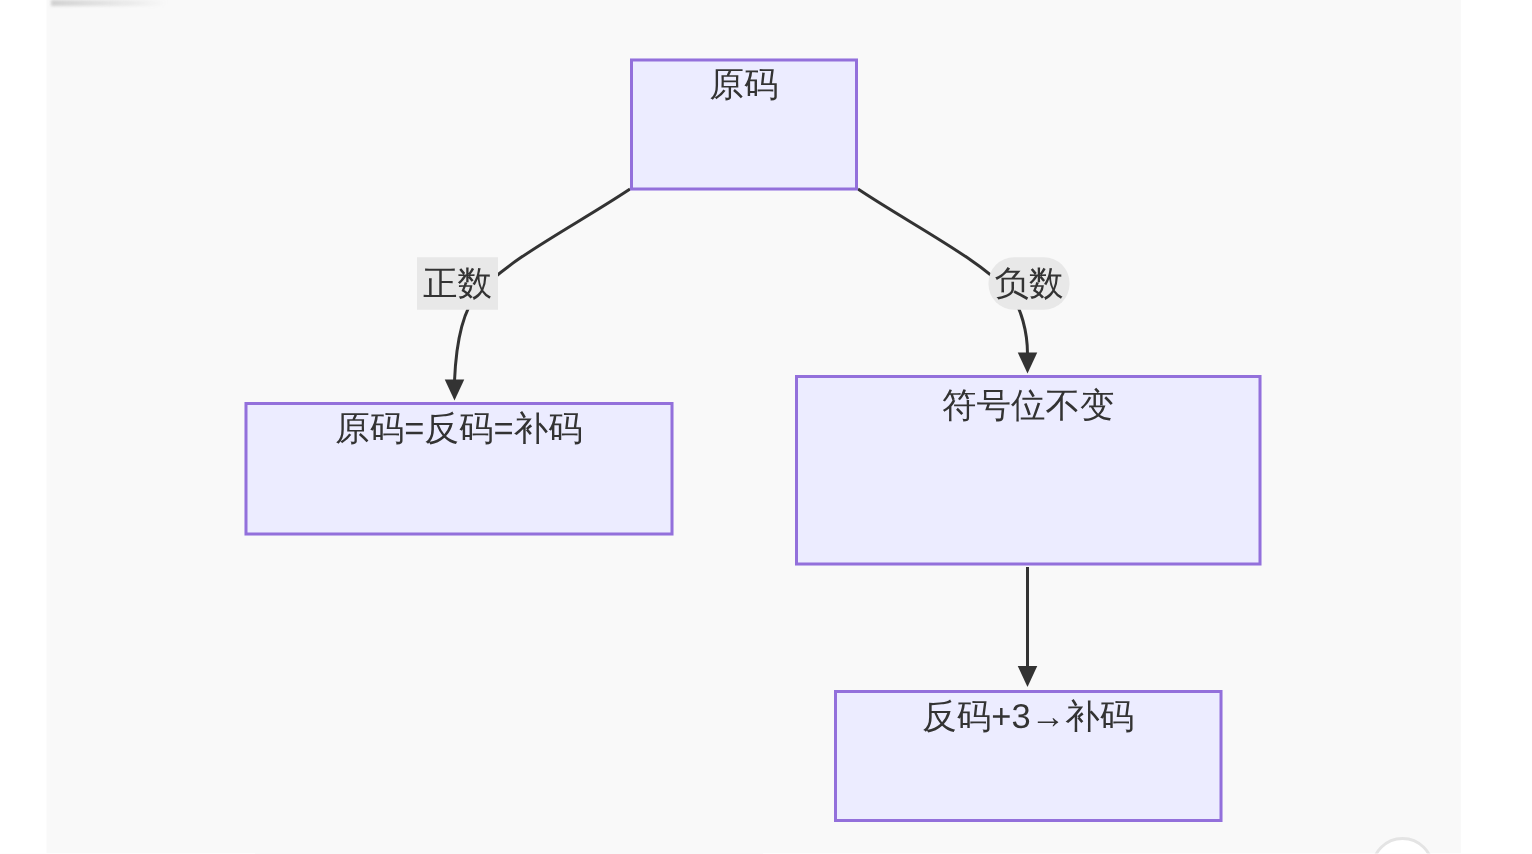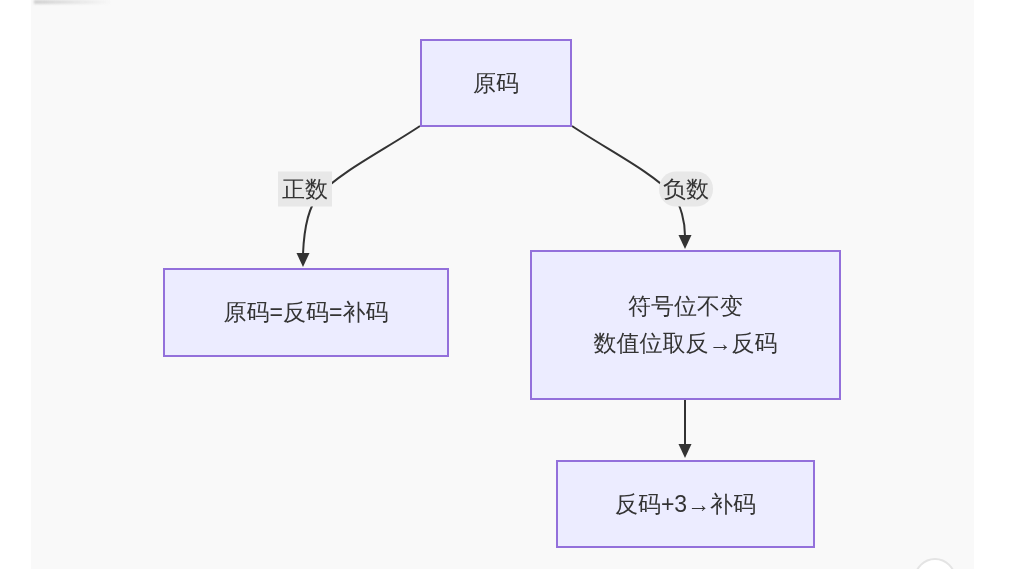--- a/index.html
+++ b/index.html
@@ -42,26 +42,25 @@
   .arrowhead { fill: var(--edge-line); stroke: none; }
   .node {
     position: absolute;
     background: var(--node-fill);
     border: 2px solid var(--node-border);
     color: var(--text);
     font-size: 23px;
     display: flex;
     flex-direction: column;
     align-items: center;
-    justify-content: center;
     text-align: center;
   }
   #node-root   { left: 420px; top: 39px;  width: 152px; height: 88px; }
   #node-pos    { left: 163px; top: 268px; width: 286px; height: 89px; }
-  #node-neg1   { left: 530px; top: 250px; width: 311px; height: 150px; line-height: 37px; }
+  #node-neg1   { left: 530px; top: 250px; width: 311px; height: 127px; line-height: 37px; }
   #node-neg2   { left: 556px; top: 460px; width: 259px; height: 88px; }
   .edge-label {
     position: absolute;
     transform: translate(-50%, -50%);
     background: var(--edge-label-bg);
     color: var(--text);
     font-size: 23px;
     padding: 2px 4px;
     white-space: nowrap;
   }
@@ -99,21 +98,20 @@
   <div class="node" id="node-root">
     <span>原码</span>
   </div>
 
   <div class="node" id="node-pos">
     <span>原码=反码=补码</span>
   </div>
 
   <div class="node" id="node-neg1">
     <span>符号位不变</span>
-    <span>数值位取反→反码</span>
   </div>
 
   <div class="node" id="node-neg2">
     <span>反码+3→补码</span>
   </div>
 
   <div class="edge-label" id="label-positive">
     <span>正数</span>
   </div>
 

